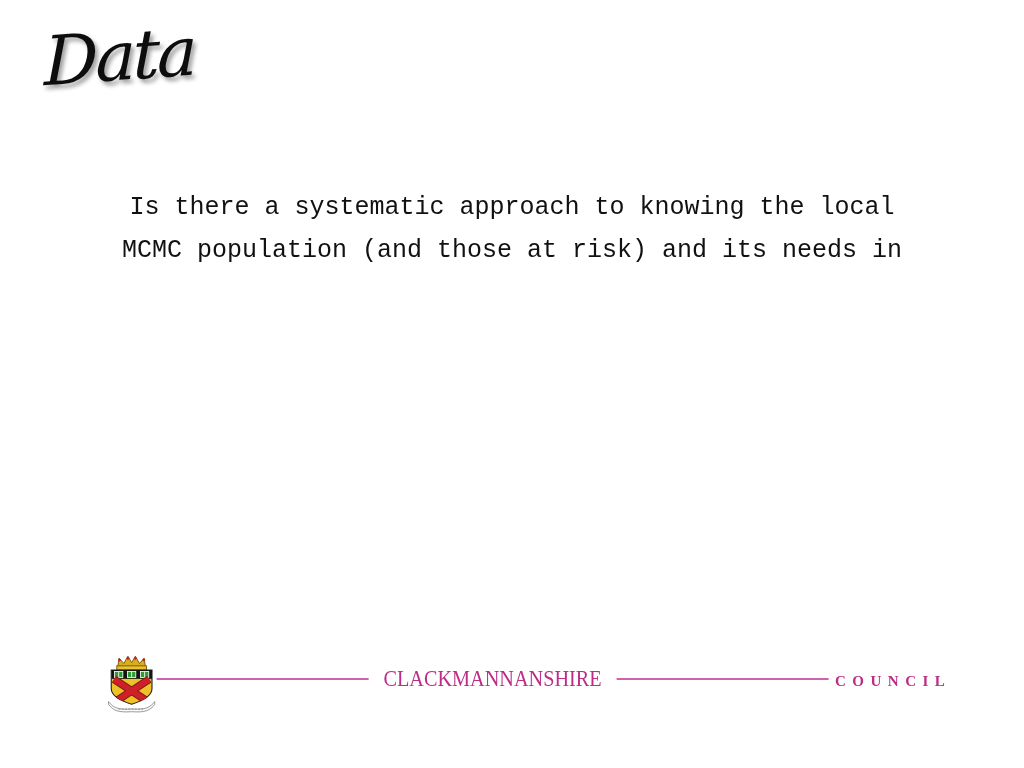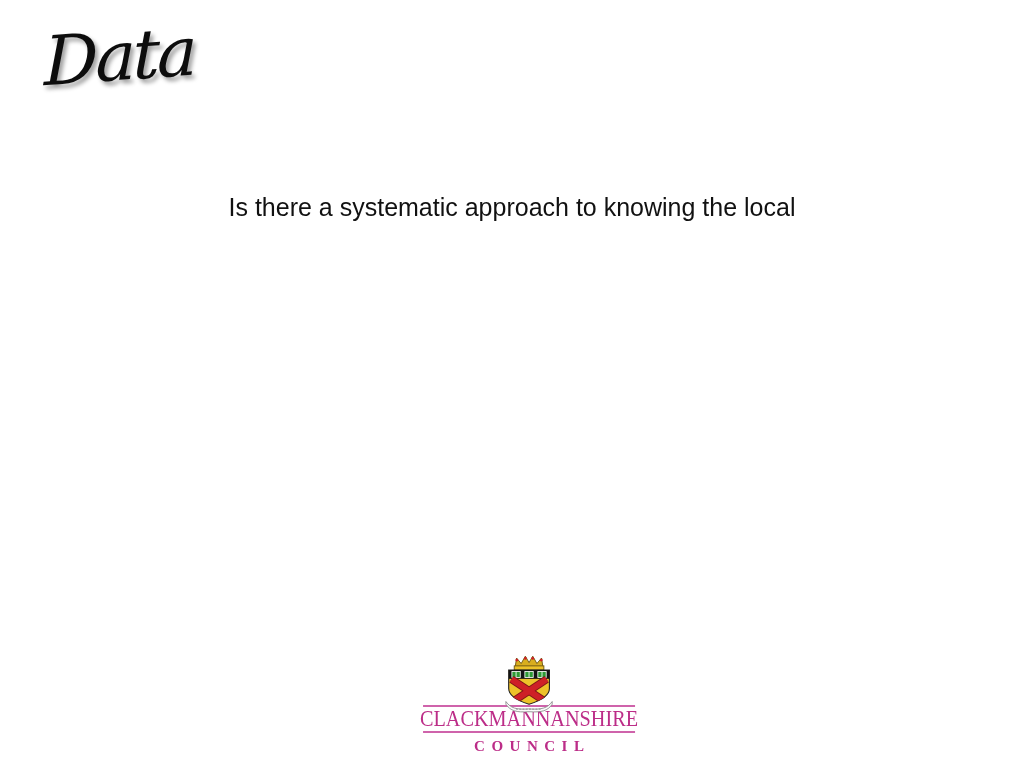--- a/index.html
+++ b/index.html
@@ -32,32 +32,31 @@
   
   .question {
     position: absolute;
     top: 186px;
     left: 0;
     width: 1024px;
     text-align: center;
     color: #111111;
     font-size: 25px;
     line-height: 43px;
-    font-family: Liberation Sans, sans-serif;
+    font-family: Liberation Mono, monospace;
   }
   .question .line { white-space: pre; }
 
   
   .council-logo {
     position: absolute;
     left: 529px;
     top: 653px;
     transform: translateX(-50%);
     display: flex;
-    flex-direction: column;
     align-items: center;
   }
   .crest-wrap {
     position: relative;
     z-index: 2;
     width: 50px;
     height: 60px;
     margin-bottom: -8px;
   }
   .crest-wrap svg { display: block; width: 50px; height: 60px; }
@@ -89,20 +88,21 @@
 </style>
 </head>
 <body>
 
 <div class="slide">
 
   <div class="data-title">Data</div>
 
   <div class="question">
     <div class="line">Is there a systematic approach to knowing the local</div>
+    <div class="line">MCMC population (and those at risk) and its needs in</div>
   </div>
 
   <div class="council-logo">
 
     <div class="crest-wrap">
       <svg viewBox="0 0 54 64" xmlns="http://www.w3.org/2000/svg">
 
         <path d="M12 15 L13.5 5 L18.5 11 L23 3 L27 10 L31 3 L35.5 11 L40.5 5 L42 15 Z" fill="#d9ae1e" stroke="#6e5712" stroke-width="1" stroke-linejoin="round"></path>
         <circle cx="13.8" cy="7.2" r="1.5" fill="#ce2027"></circle>
         <circle cx="23" cy="5.5" r="1.5" fill="#ce2027"></circle>

